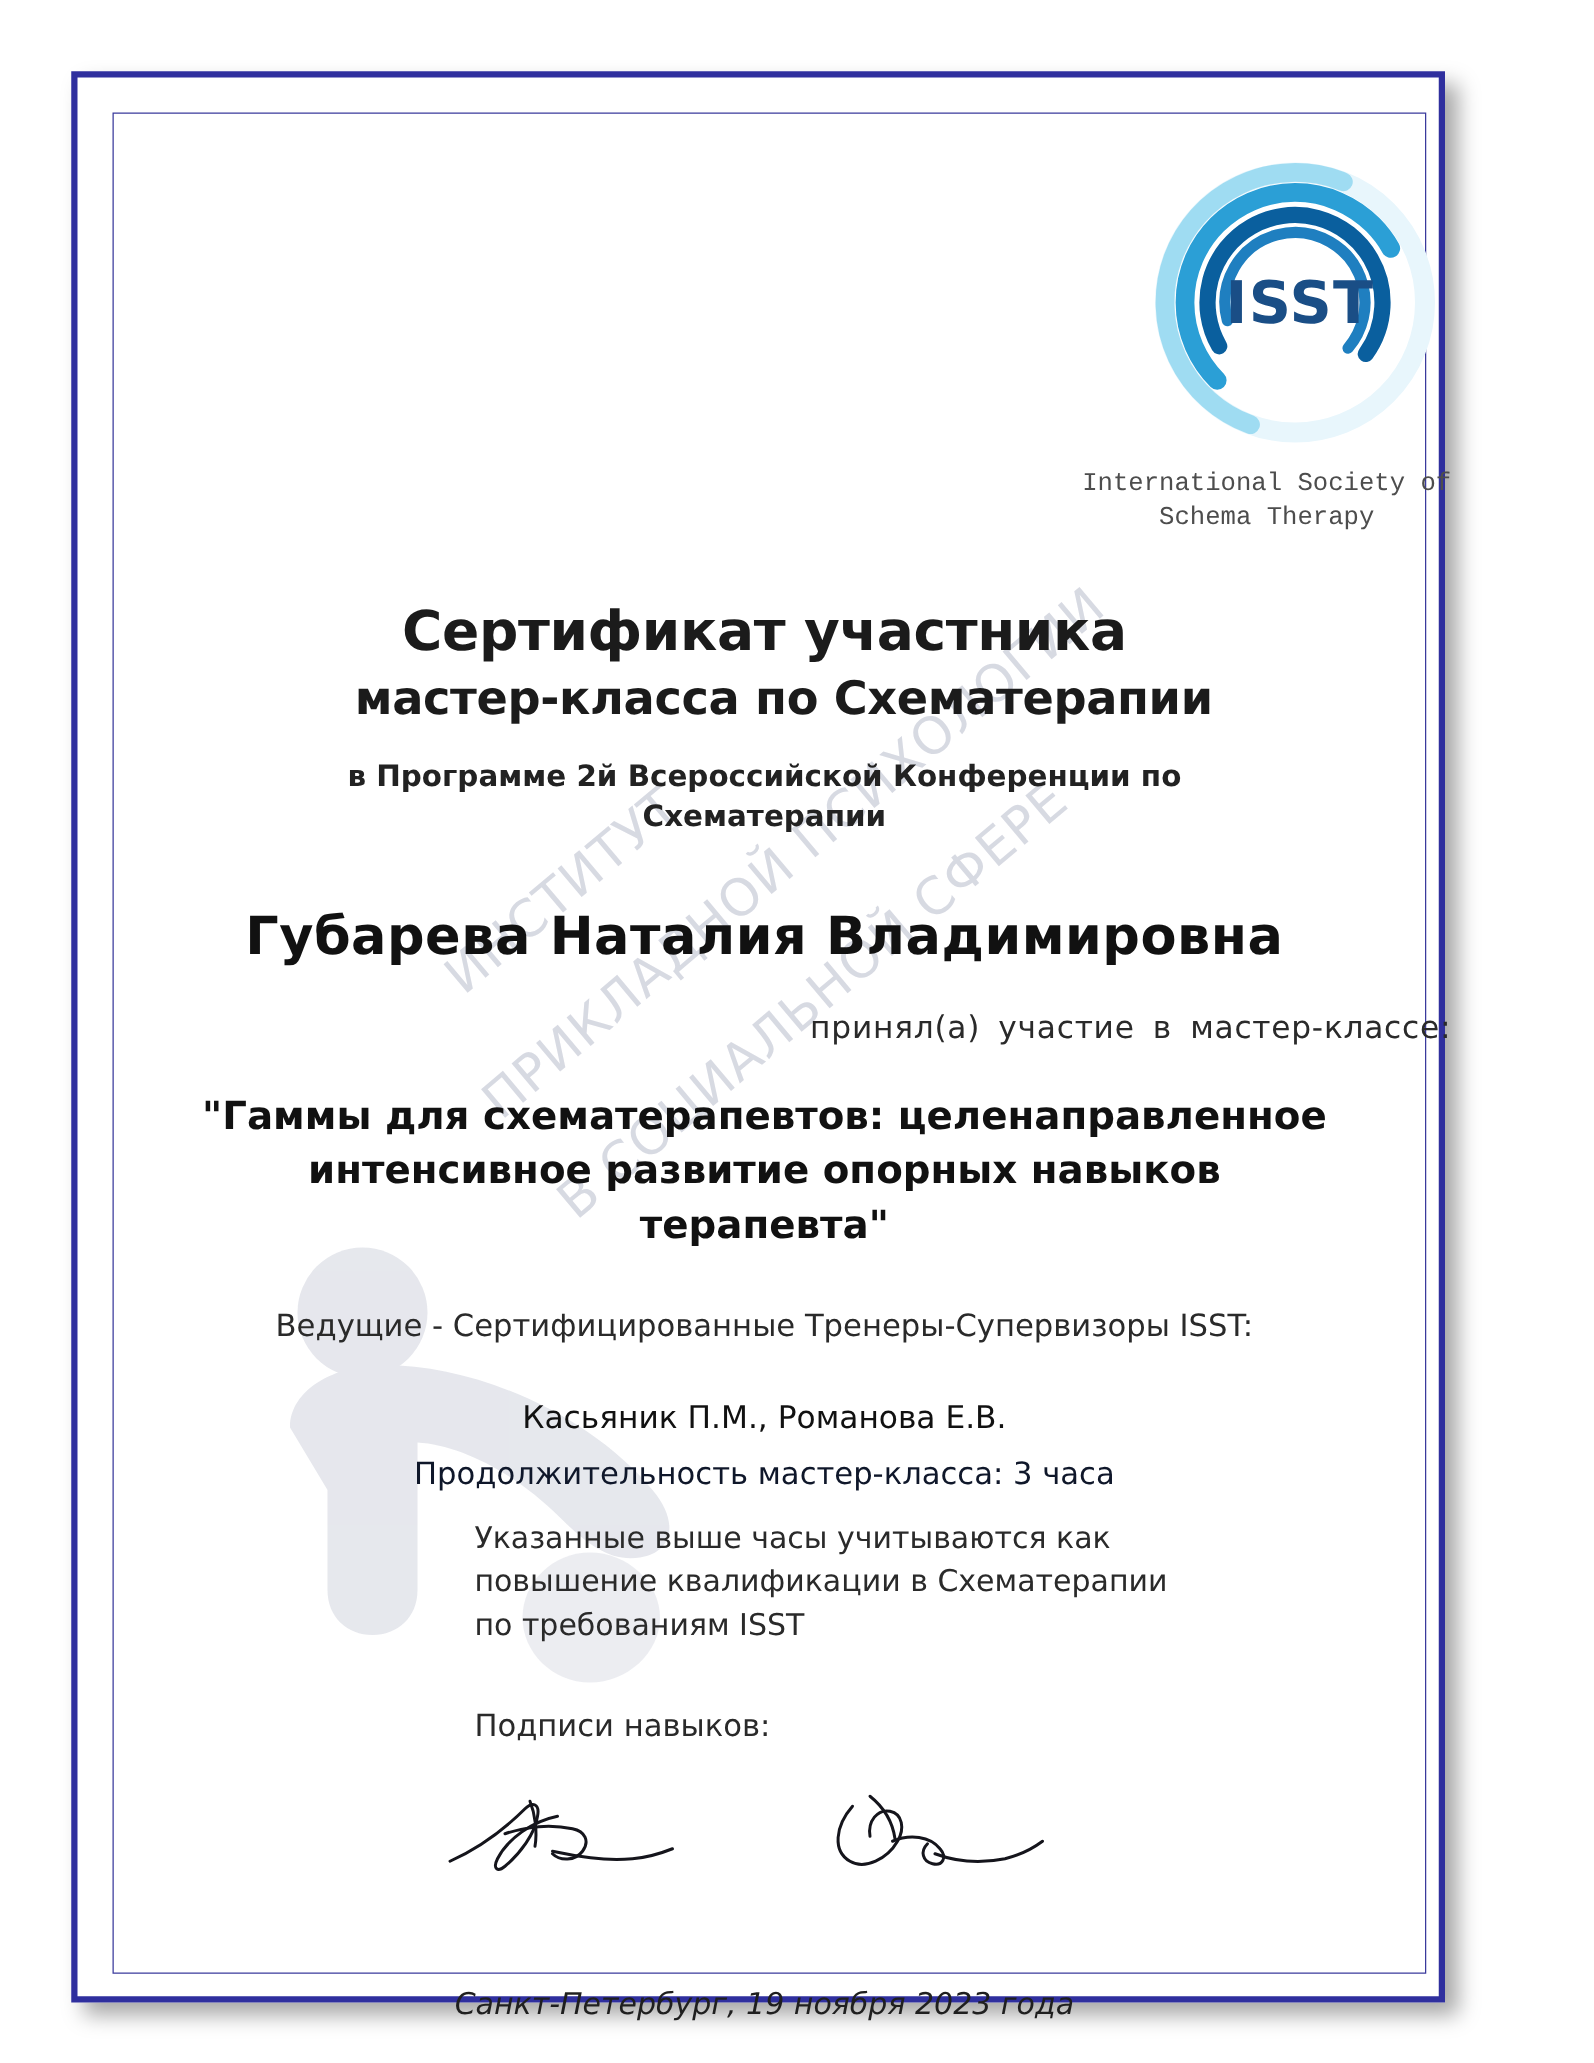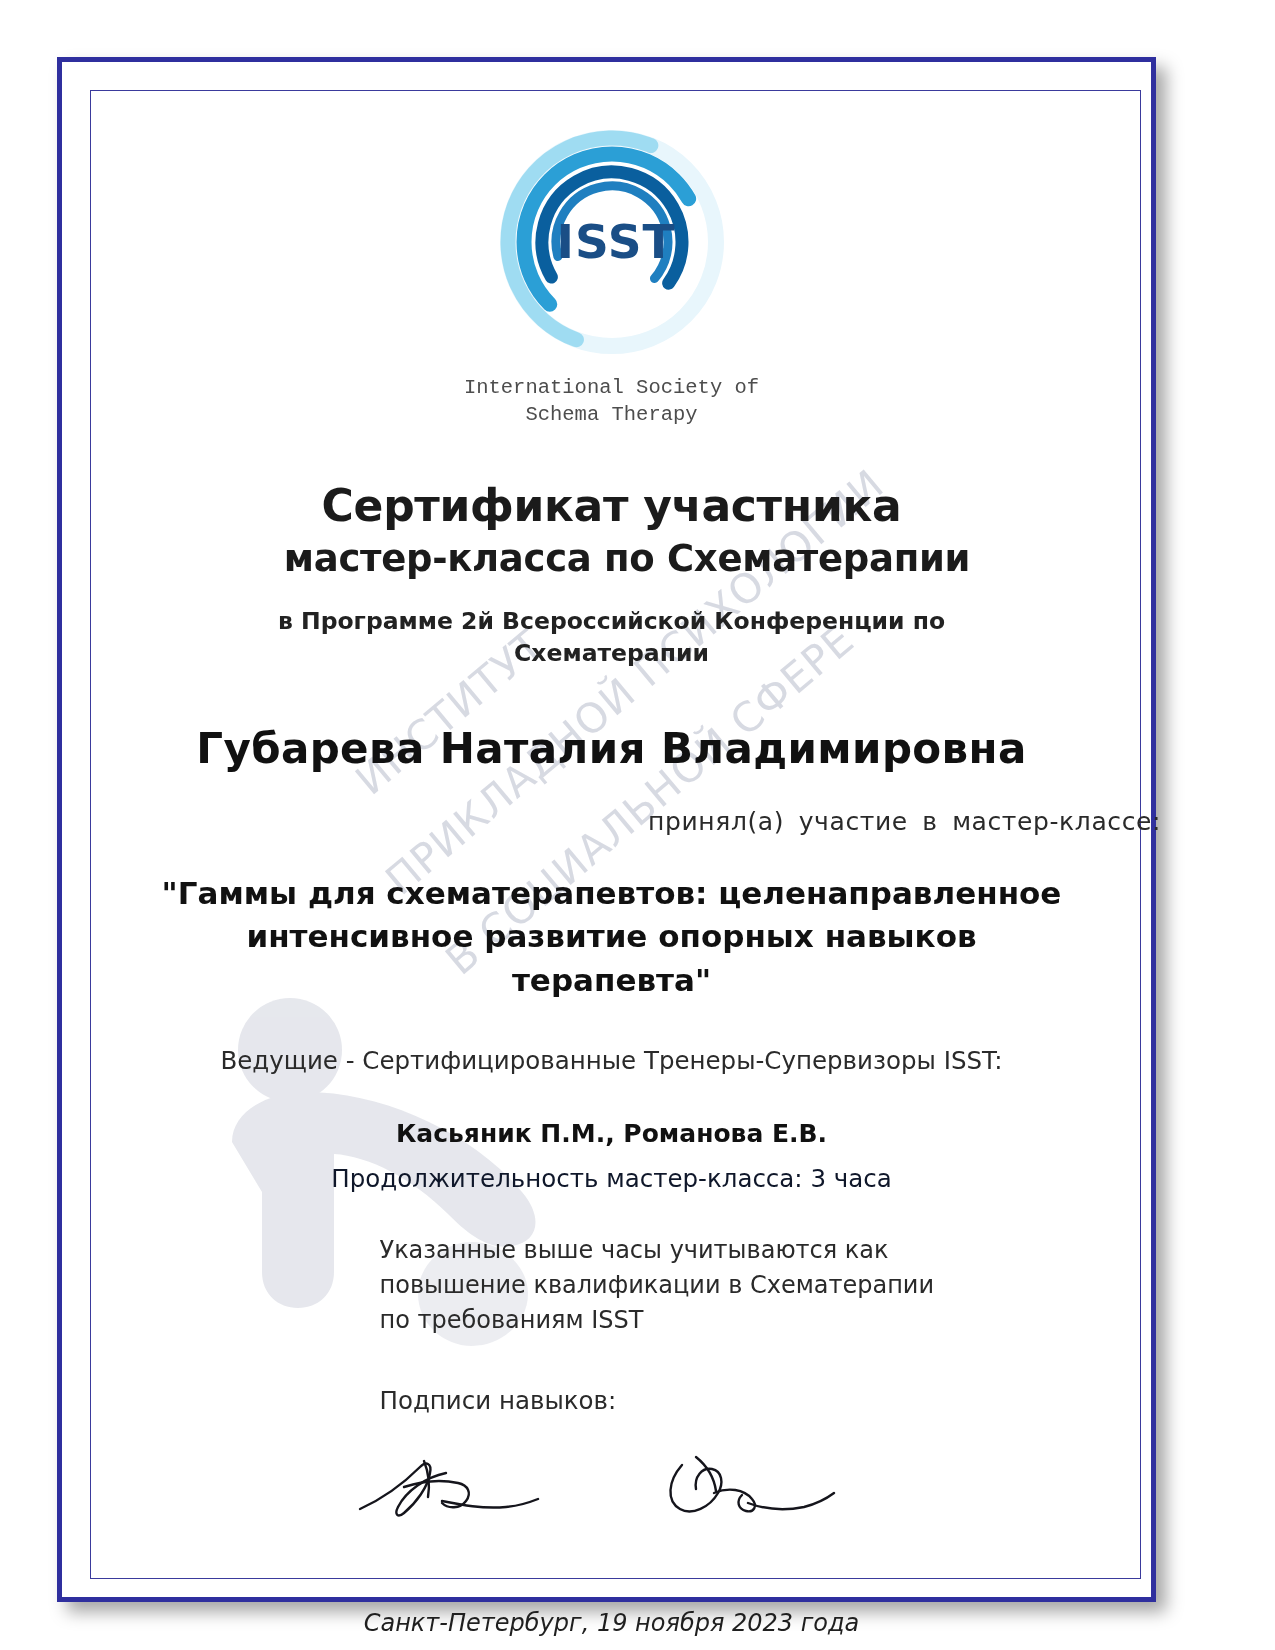--- a/index.html
+++ b/index.html
@@ -95,21 +95,21 @@
     width: 1099px;
     height: 1545px;
     z-index: 3;
     text-align: center;
   }
 
   #logo-block {
     margin-top: 58px;
     display: flex;
     flex-direction: column;
-    align-items: center;
+    align-items: flex-end;
   }
   #isst-logo-mark { display:block; }
   #logo-caption {
     margin-top: 4px;
     font-size: 20.5px;
     line-height: 1.32;
     color: #4d4d4d;
     font-family: Liberation Mono, monospace;
   }
   #logo-caption span { display: block; }
@@ -162,30 +162,30 @@
   }
   #trainers-label {
     margin-top: 44px;
     font-size: 24.5px;
     color: #2a2a2a;
     text-align: center;
   }
   #trainers-names {
     margin-top: 44px;
     font-size: 25px;
-    font-weight: bold;
+    font-weight: normal;
     color: #111;
   }
   #duration-line {
     margin-top: 16px;
     font-size: 24.5px;
     color: #0f172a;
   }
   #credit-note {
-    margin: 40px auto 0;
+    margin: 20px auto 0;
     width: 720px;
     font-size: 24px;
     line-height: 1.45;
     color: #2a2a2a;
     text-align: left;
     padding-left: 128px;
     box-sizing: border-box;
   }
   #signatures-label {
     margin: 48px auto 0;

